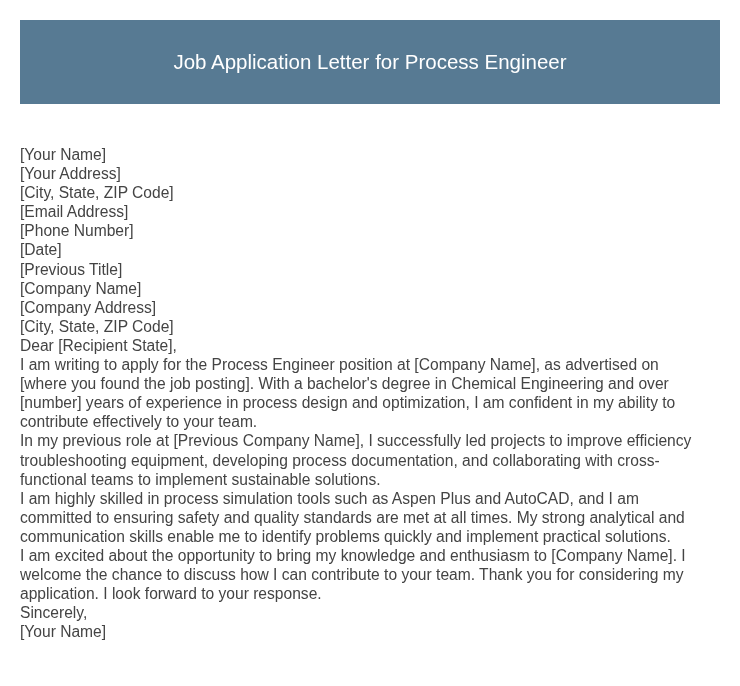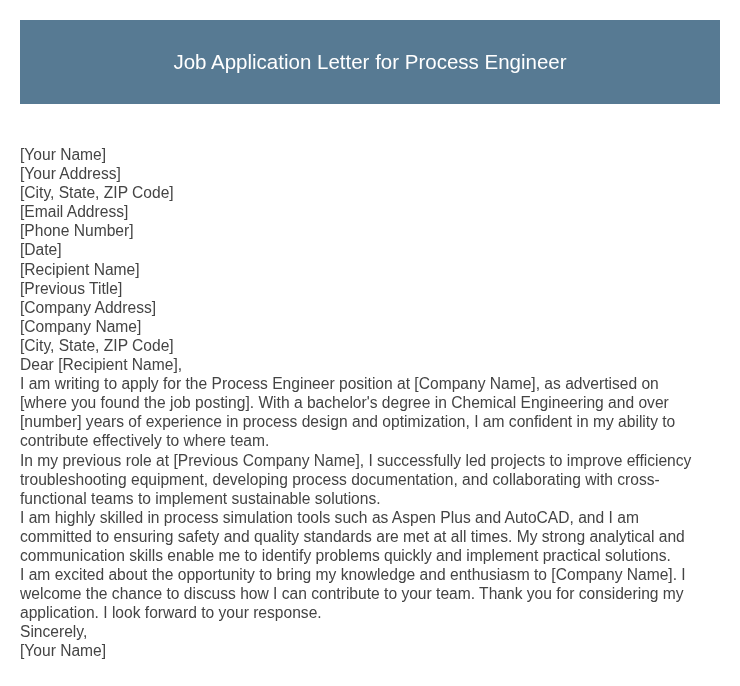--- a/index.html
+++ b/index.html
@@ -30,32 +30,31 @@
 <div class="letter">
   <div>
     <span class="line">[Your Name]</span>
     <span class="line">[Your Address]</span>
     <span class="line">[City, State, ZIP Code]</span>
     <span class="line">[Email Address]</span>
     <span class="line">[Phone Number]</span>
   </div>
   <span class="line">[Date]</span>
   <div>
-    <span class="line">[Recipient Name]</span>
     <span class="line">[Previous Title]</span>
+    <span class="line">[Company Name]</span>
     <span class="line">[Company Address]</span>
-    <span class="line">[Company Name]</span>
     <span class="line">[City, State, ZIP Code]</span>
   </div>
-  <span class="line">Dear [Recipient Name],</span>
+  <span class="line">Dear [Recipient State],</span>
   <div>
     <span class="line">I am writing to apply for the Process Engineer position at [Company Name], as advertised on</span>
     <span class="line">[where you found the job posting]. With a bachelor's degree in Chemical Engineering and over</span>
     <span class="line">[number] years of experience in process design and optimization, I am confident in my ability to</span>
-    <span class="line">contribute effectively to where team.</span>
+    <span class="line">contribute effectively to your team.</span>
   </div>
   <div>
     <span class="line">In my previous role at [Previous Company Name], I successfully led projects to improve efficiency</span>
     <span class="line">troubleshooting equipment, developing process documentation, and collaborating with cross-</span>
     <span class="line">functional teams to implement sustainable solutions.</span>
   </div>
   <div>
     <span class="line">I am highly skilled in process simulation tools such as Aspen Plus and AutoCAD, and I am</span>
     <span class="line">committed to ensuring safety and quality standards are met at all times. My strong analytical and</span>
     <span class="line">communication skills enable me to identify problems quickly and implement practical solutions.</span>

